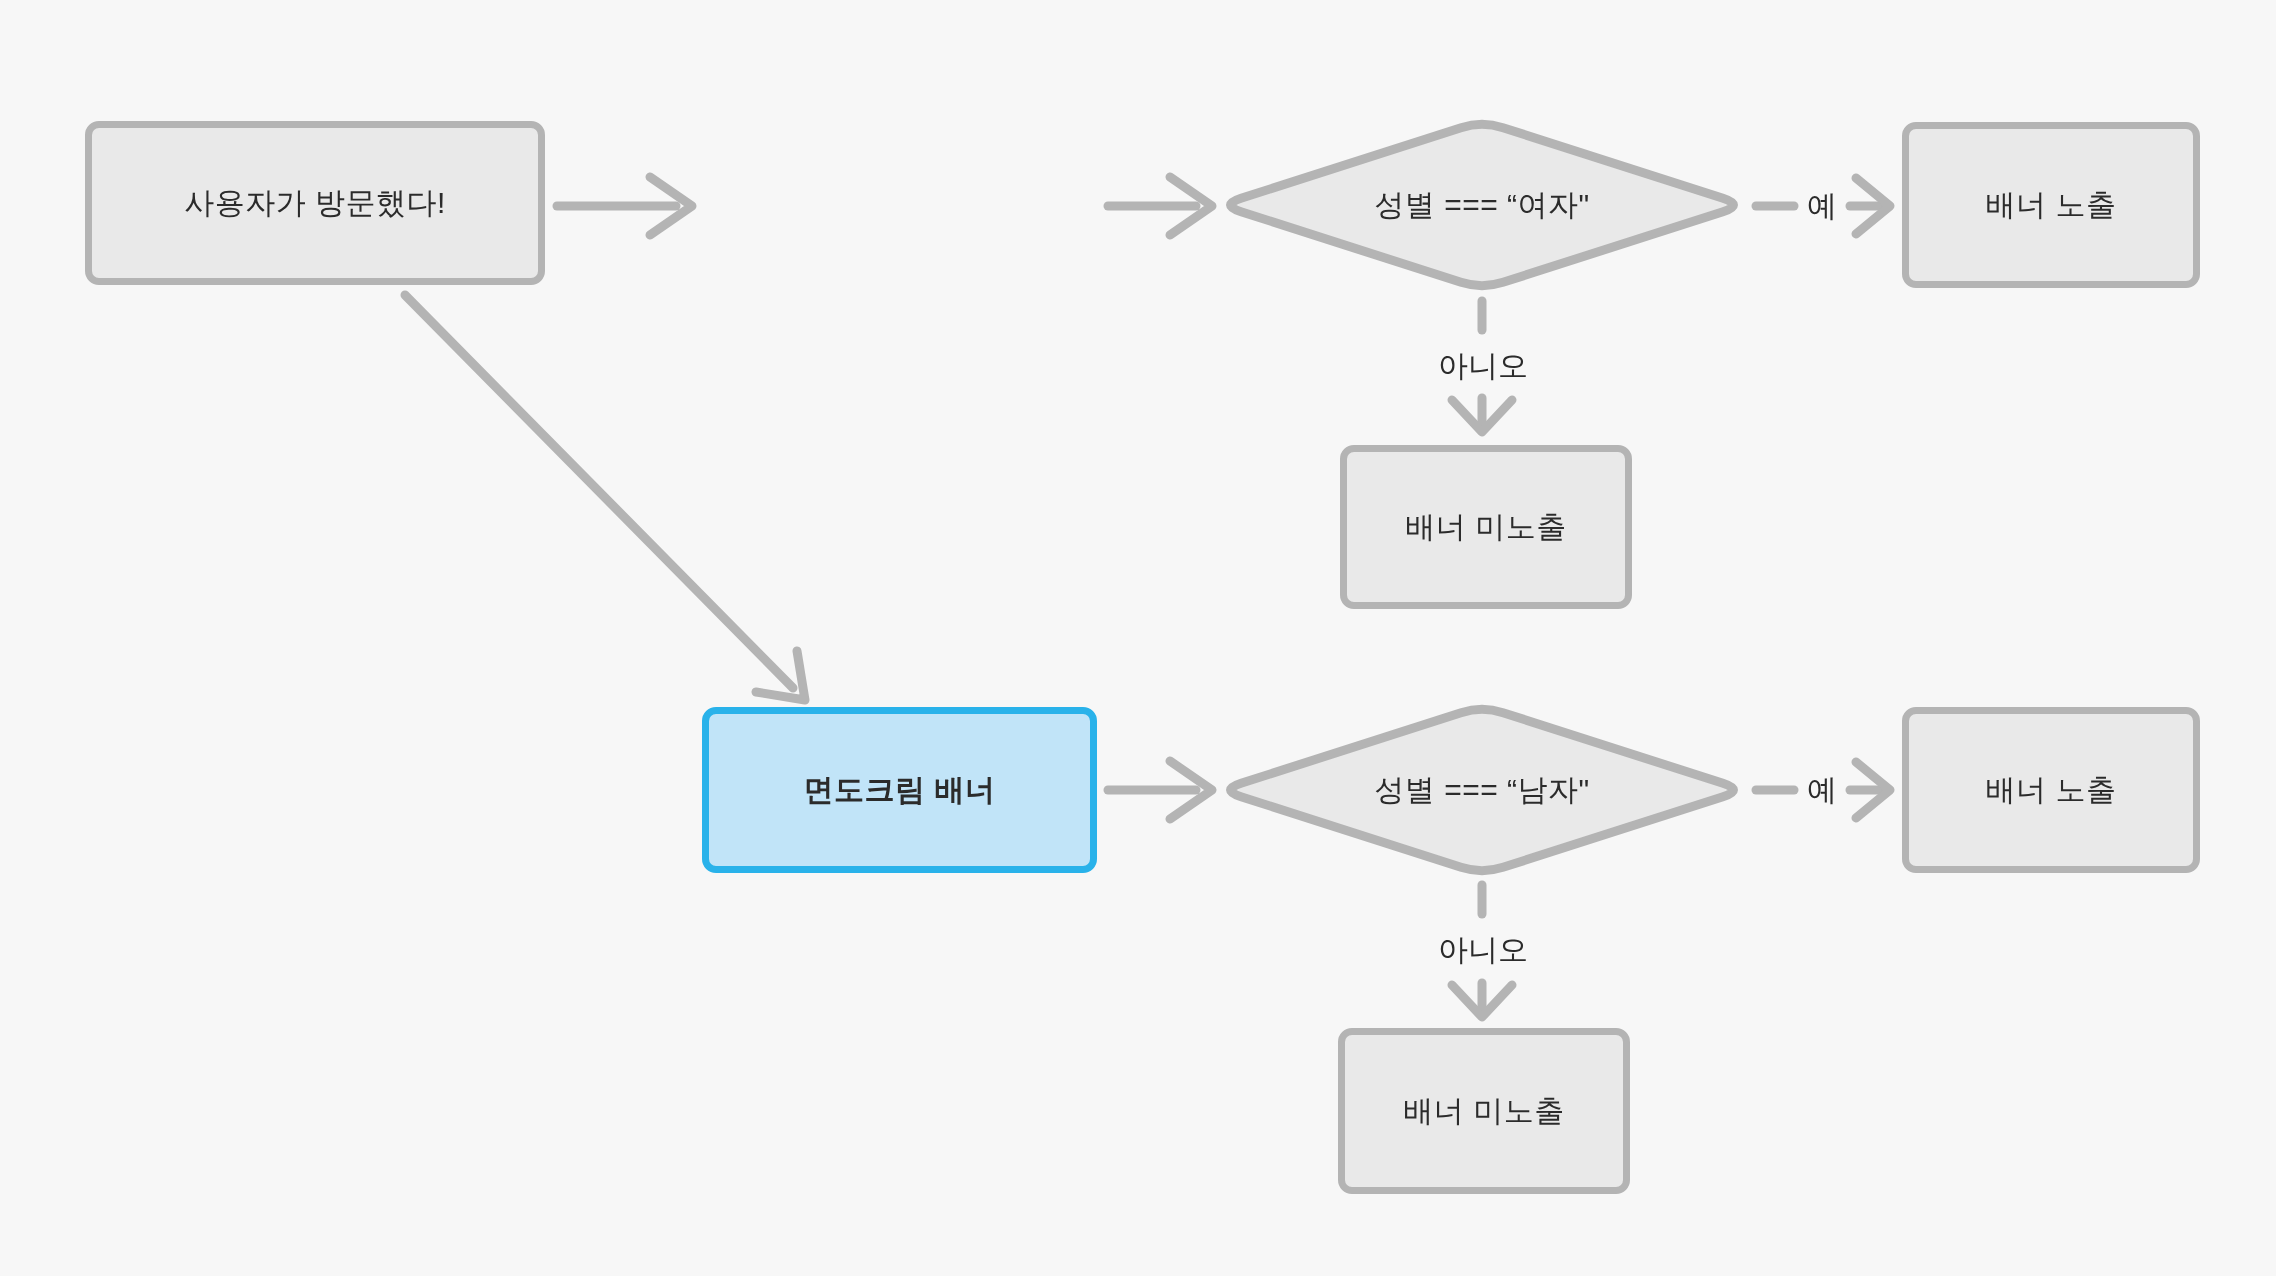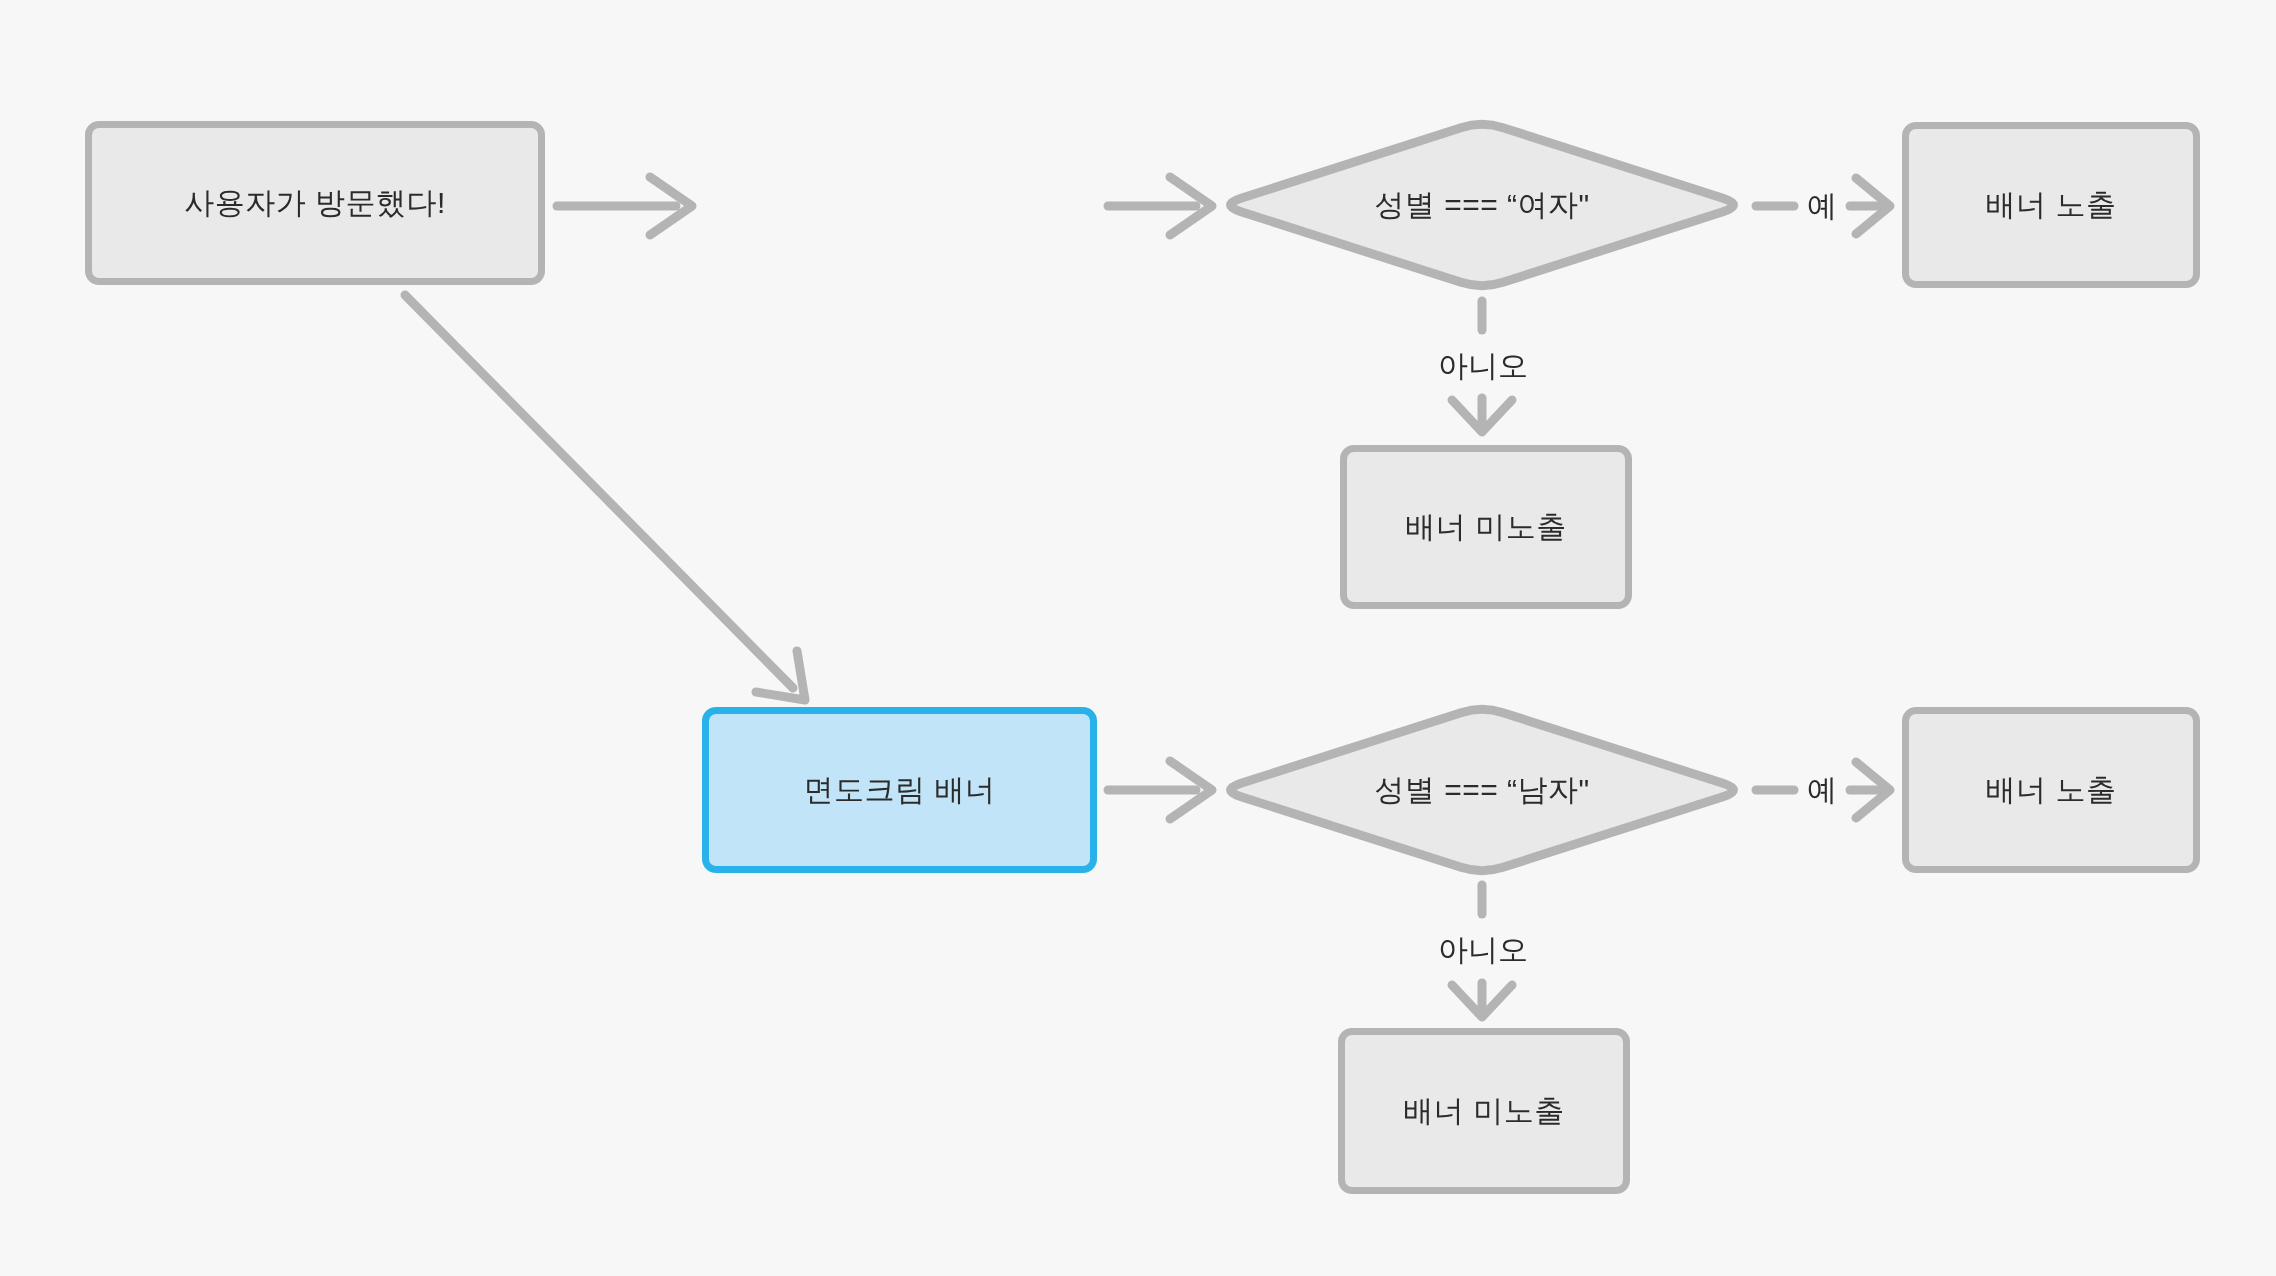--- a/index.html
+++ b/index.html
@@ -51,20 +51,21 @@
     letter-spacing: 0.5px;
     color: var(--text, #2b2b2b);
   }
   .node.red {
     background: var(--red_fill, #fccdc5);
     border-color: var(--red_border, #f8674f);
   }
   .node.blue {
     background: var(--blue_fill, #c1e4f8);
     border-color: var(--blue_border, #29b2ea);
+    font-weight: bold;
   }
   .diamond-label {
     position: absolute;
     display: flex;
     align-items: center;
     justify-content: center;
     font-size: 30px;
     letter-spacing: 0.5px;
     color: var(--text, #2b2b2b);
   }

